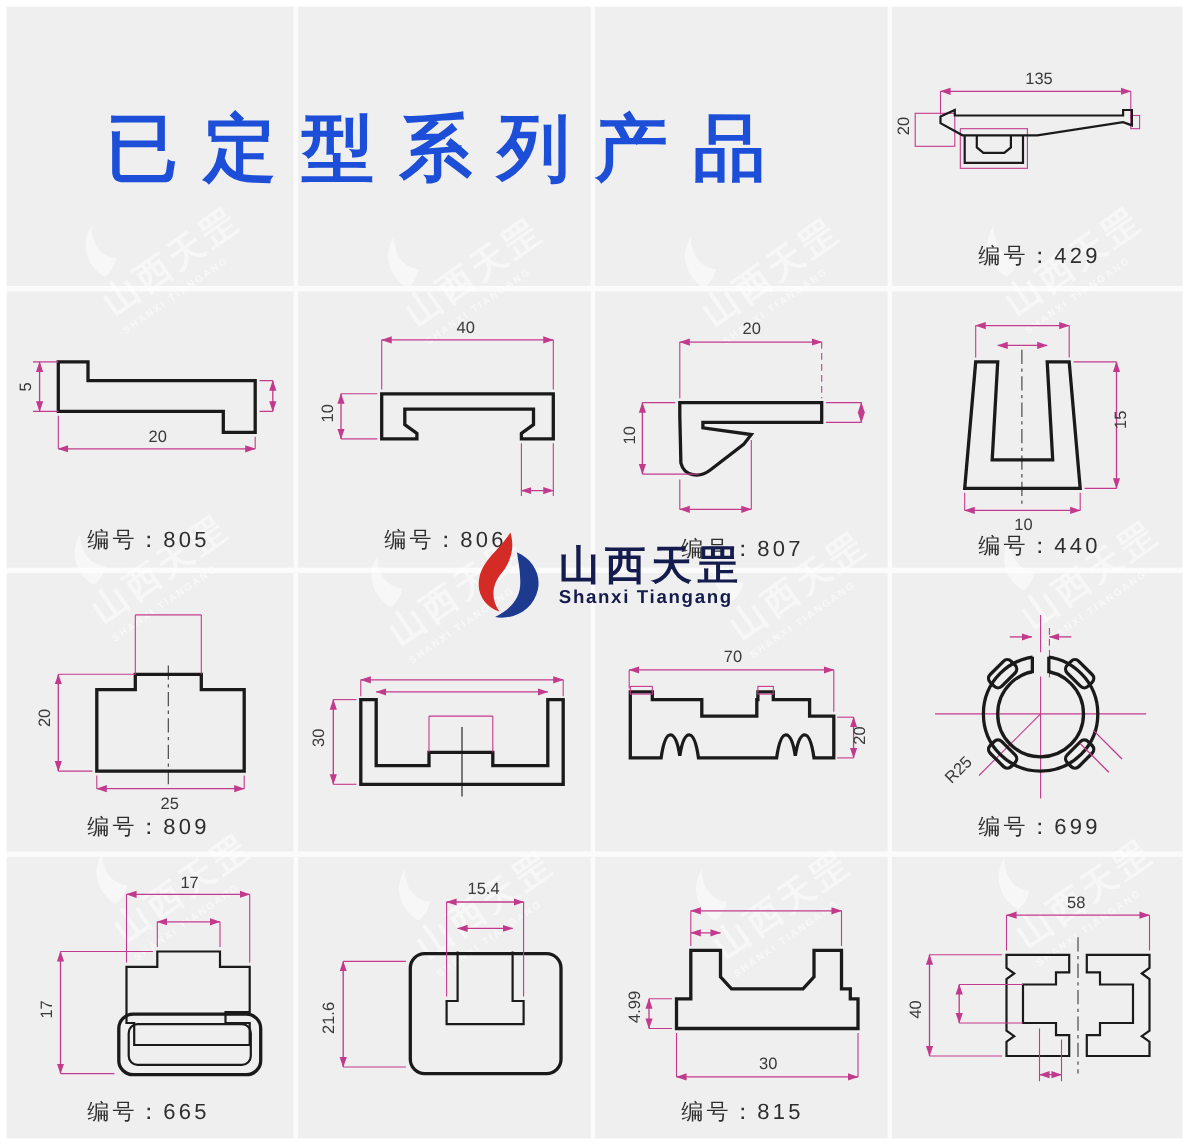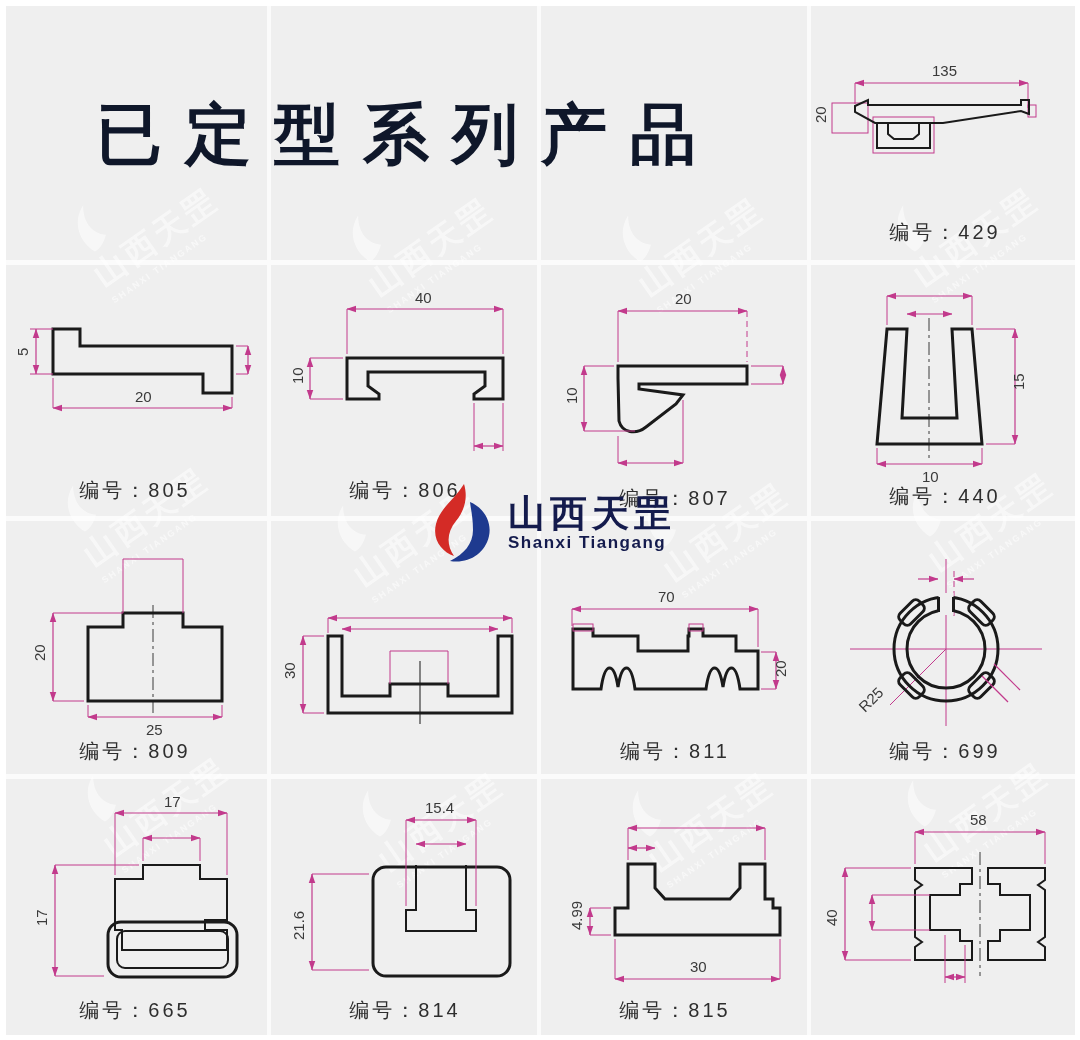--- a/index.html
+++ b/index.html
@@ -2,21 +2,21 @@
 <html><head>
 <meta charset="utf-8">
 <style>
   html,body{margin:0;padding:0;background:#dcdcdc;}
   #frame{position:relative;width:1080px;height:1040px;background:#efefef;overflow:hidden;
          font-family:"Liberation Sans",sans-serif;}
   .gridv{position:absolute;top:0;width:4px;height:1040px;background:#fbfbfb;}
   .gridh{position:absolute;left:0;width:1080px;height:5px;background:#fbfbfb;}
   .edge{position:absolute;background:#ffffff;}
   .title{position:absolute;left:96px;top:90px;width:660px;font-size:66px;font-weight:900;
-         color:#0f172a;letter-spacing:23px;white-space:nowrap;}
+         color:#1d4ed8;letter-spacing:23px;white-space:nowrap;}
   .cell{position:absolute;width:270px;}
   .cell-label{position:absolute;left:0;width:100%;text-align:center;font-size:20px;
               color:#2e2e2e;letter-spacing:3px;font-weight:500;}
   svg{display:block;}
   .p{stroke:#1a1a1a;stroke-width:3;fill:none;stroke-linejoin:miter;}
   .p2{stroke:#1a1a1a;stroke-width:2;fill:none;stroke-linejoin:miter;}
   .d{stroke:#c23a8c;stroke-width:1.2;fill:none;}
   .e{stroke:#c23a8c;stroke-width:1;fill:none;}
   .ed{stroke:#c23a8c;stroke-width:1;fill:none;stroke-dasharray:6 4;}
   .cl{stroke:#3a3a3a;stroke-width:1;fill:none;stroke-dasharray:13 4 3 4;}
@@ -299,21 +299,20 @@
           <line class="e" x1="218" y1="88" x2="218" y2="126"></line>
         <rect class="e" x="33" y="103" width="20" height="7" fill="none"></rect>
         <rect class="e" x="149" y="103" width="14" height="7" fill="none"></rect>
         <line class="d" x1="236" y1="131" x2="236" y2="168" marker-start="url(#ar)" marker-end="url(#ar)"></line>
         <line class="e" x1="221" y1="131" x2="236" y2="131"></line>
           <line class="e" x1="221" y1="168" x2="236" y2="168"></line>
       </g>
       <text class="dt" x="118" y="81">70</text>
       <text class="dt" x="246" y="156" transform="rotate(-90 246 156)">20</text>
     </svg>
-    <div class="cell-label" style="bottom:10px">编号：811</div>
   </div>
 
   <div class="cell" style="left:810px;top:521px;height:254px">
     <svg width="270" height="218" viewBox="0 0 270 218">
       <g>
         <line class="e" x1="40" y1="128" x2="232" y2="128"></line>
         <line class="e" x1="136" y1="38" x2="136" y2="205"></line>
         <line class="e" x1="136" y1="128" x2="80" y2="184"></line>
         <line class="d" x1="108" y1="58" x2="128" y2="58" marker-end="url(#ar)"></line>
         <line class="d" x1="164" y1="58" x2="144" y2="58" marker-end="url(#ar)"></line>
@@ -374,21 +373,20 @@
         <line class="e" x1="136" y1="40" x2="136" y2="126"></line>
           <line class="e" x1="206" y1="40" x2="206" y2="126"></line>
         <line class="d" x1="146" y1="64" x2="196" y2="64" marker-start="url(#ar)" marker-end="url(#ar)"></line>
         <line class="d" x1="42" y1="94" x2="42" y2="190" marker-start="url(#ar)" marker-end="url(#ar)"></line>
         <line class="e" x1="42" y1="94" x2="99" y2="94"></line>
           <line class="e" x1="42" y1="190" x2="99" y2="190"></line>
       </g>
       <text class="dt" x="155" y="33">15.4</text>
       <text class="dt" x="34" y="160" transform="rotate(-90 34 160)">21.6</text>
     </svg>
-    <div class="cell-label" style="bottom:16px">编号：814</div>
   </div>
 
   <div class="cell" style="left:540px;top:780px;height:260px">
     <svg width="270" height="212" viewBox="0 0 270 212">
       <path class="p" d="M75,155 L75,128 L88,128 L88,84 L115,84 L115,108 L125,119 L190,119 L200,108 L200,84 L225,84 L225,119 L233,119 L233,128 L240,128 L240,155 Z"></path>
       <g>
         <line class="d" x1="88" y1="48" x2="225" y2="48" marker-start="url(#ar)" marker-end="url(#ar)"></line>
         <line class="e" x1="88" y1="48" x2="88" y2="80"></line>
           <line class="e" x1="225" y1="48" x2="225" y2="80"></line>
         <line class="d" x1="88" y1="68" x2="115" y2="68" marker-start="url(#ar)" marker-end="url(#ar)"></line>

